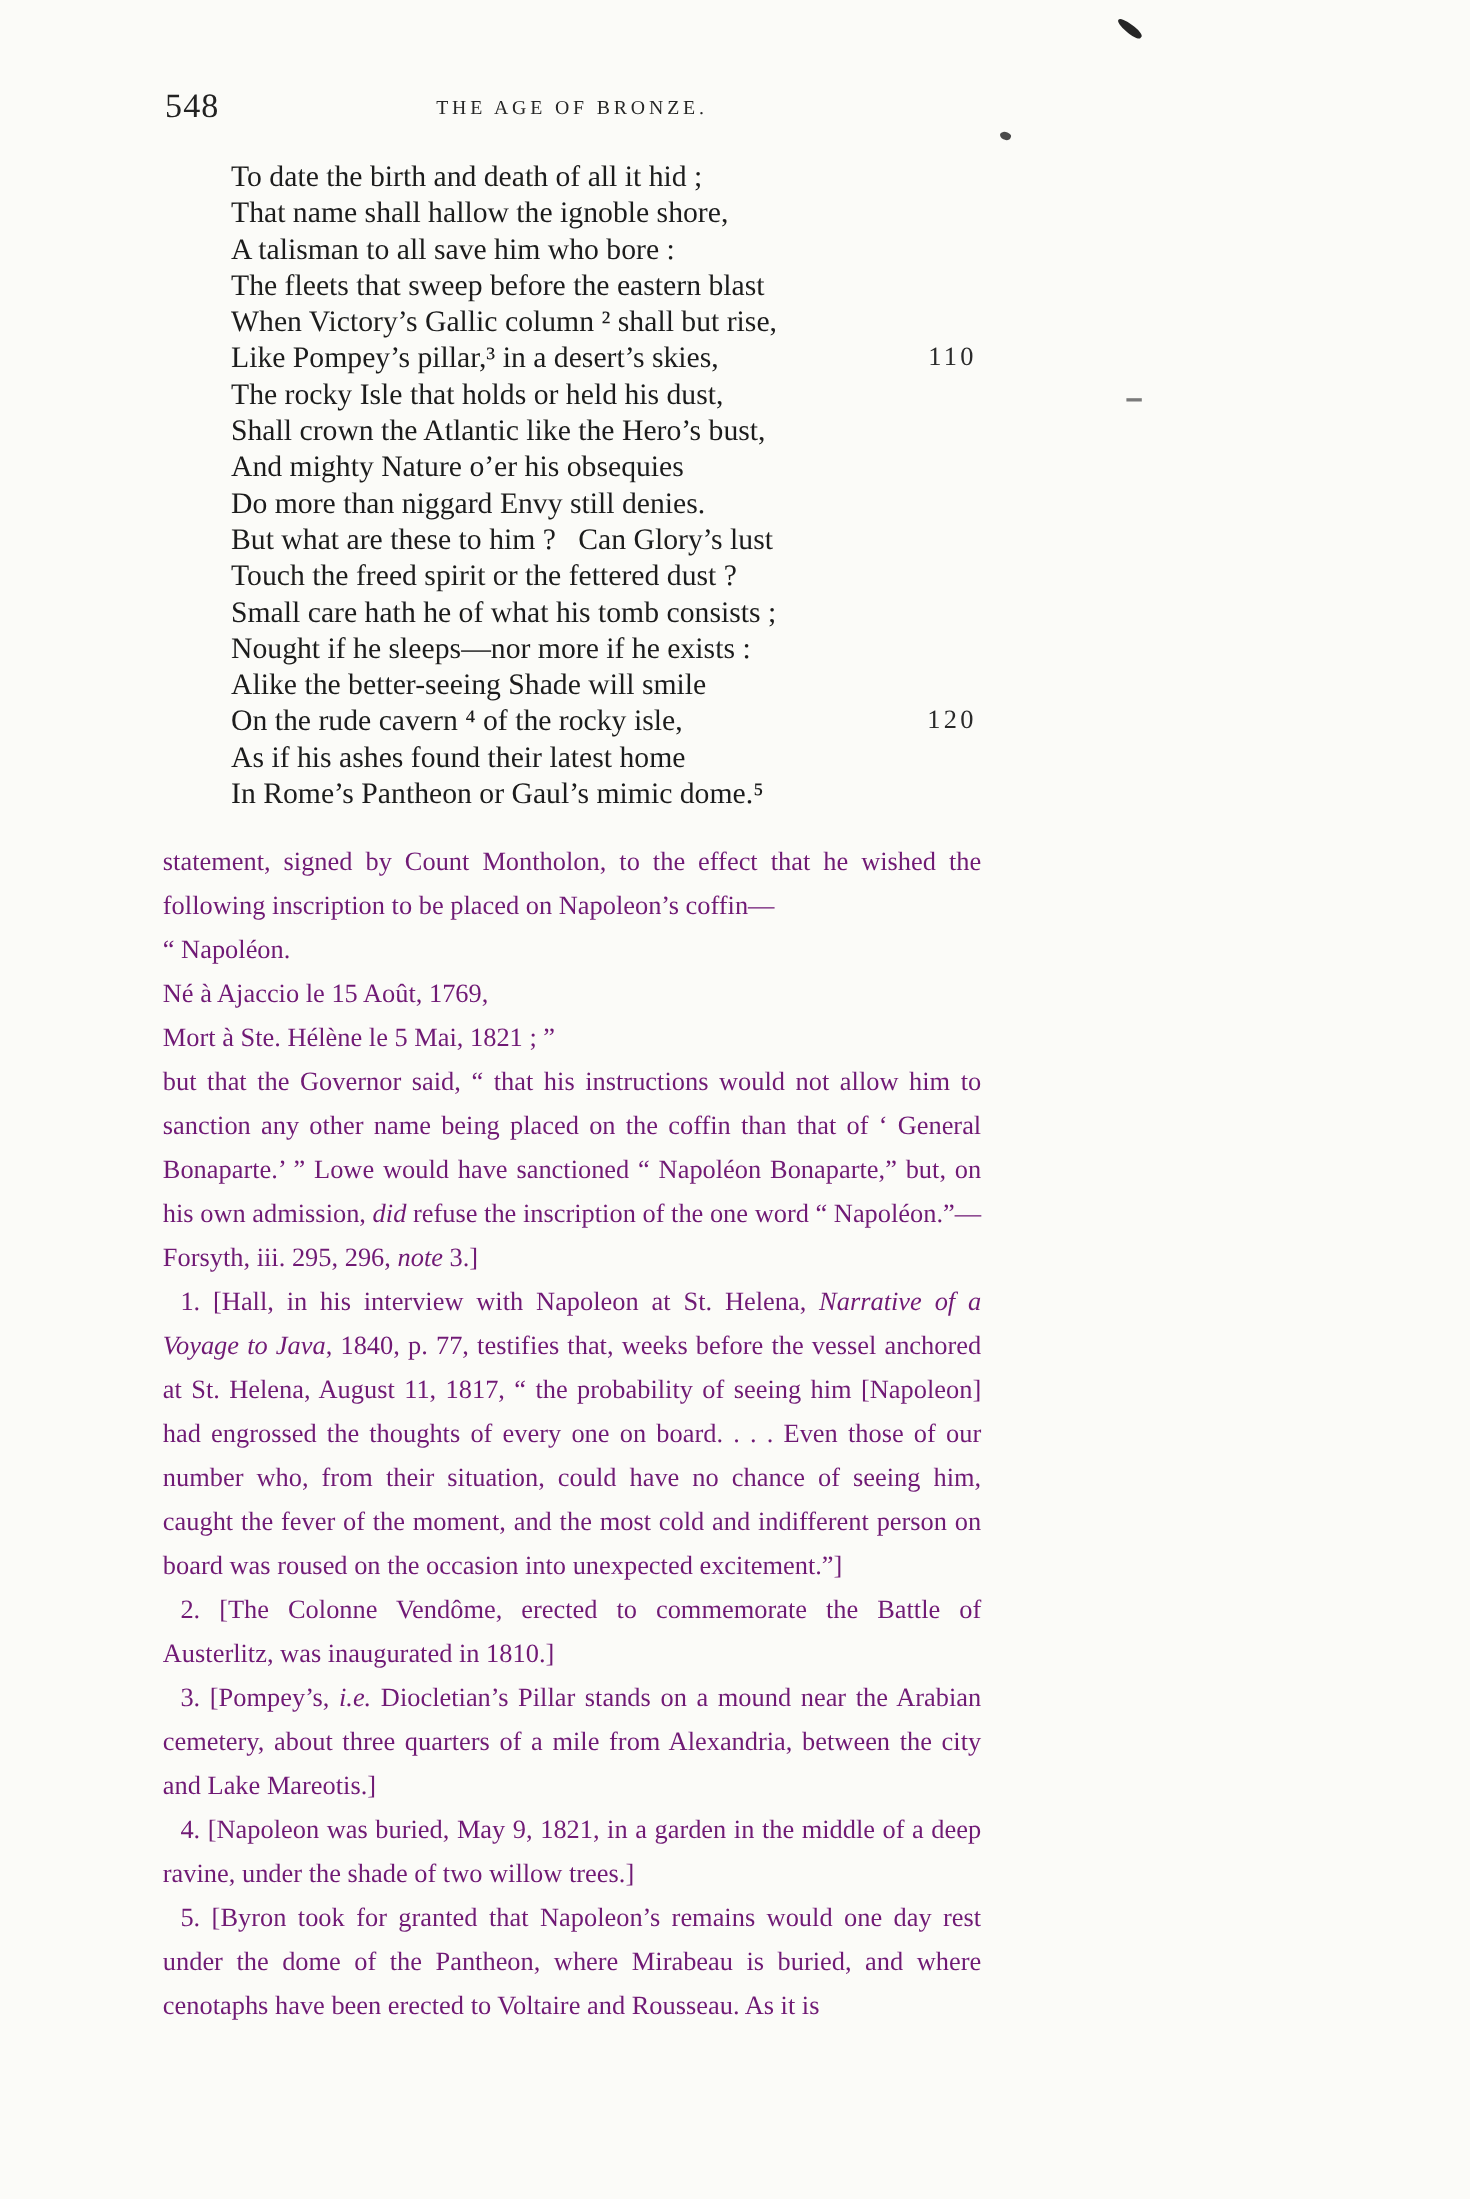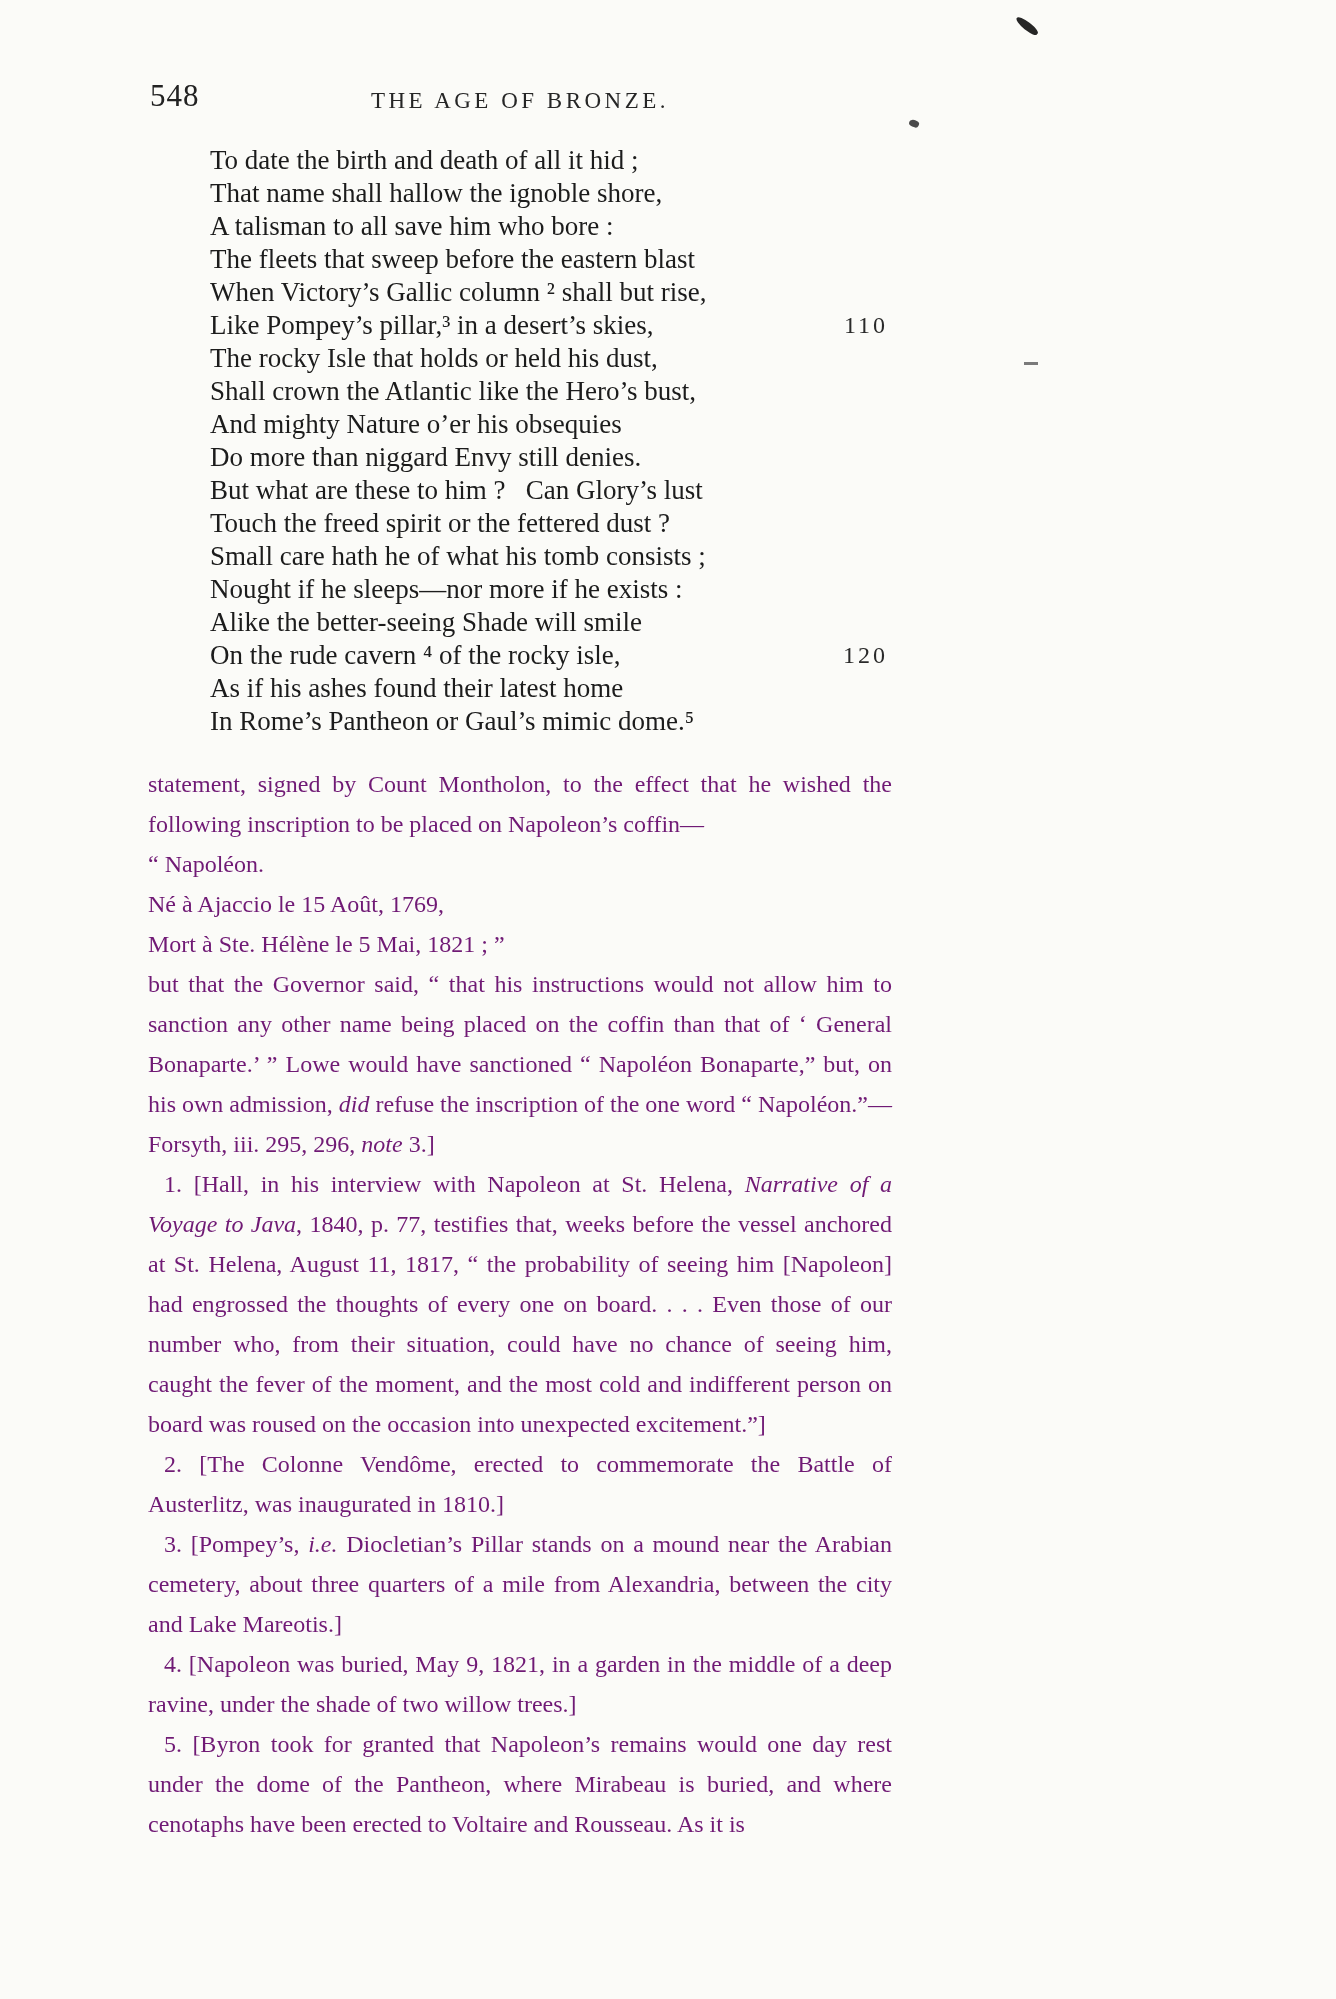--- a/index.html
+++ b/index.html
@@ -14,21 +14,21 @@
   .text-block { position:absolute; left:148px; top:84px; width:744px; }
 
   
   .header-row { position:relative; height:36px; }
   .page-number {
     position:absolute; left:2px; top:-6px;
     font-size:31px; letter-spacing:1px; color:#222;
   }
   .running-title {
     position:absolute; left:0; right:0; top:4px;
-    text-align:center; font-size:23px; letter-spacing:3.5px;
+    text-align:center; font-size:18px; letter-spacing:3.5px;
     color:#262626;
   }
 
   
   .poem { margin-top:24px; padding-left:62px; font-size:27px; line-height:33px; color:#1c1c1c; }
   .poem-line { display:flex; align-items:flex-start; }
   .poem-text { white-space:pre; }
   .poem-num {
     margin-left:auto; font-size:24px; letter-spacing:3px;
     padding-right:4px; color:#2a2a2a;

